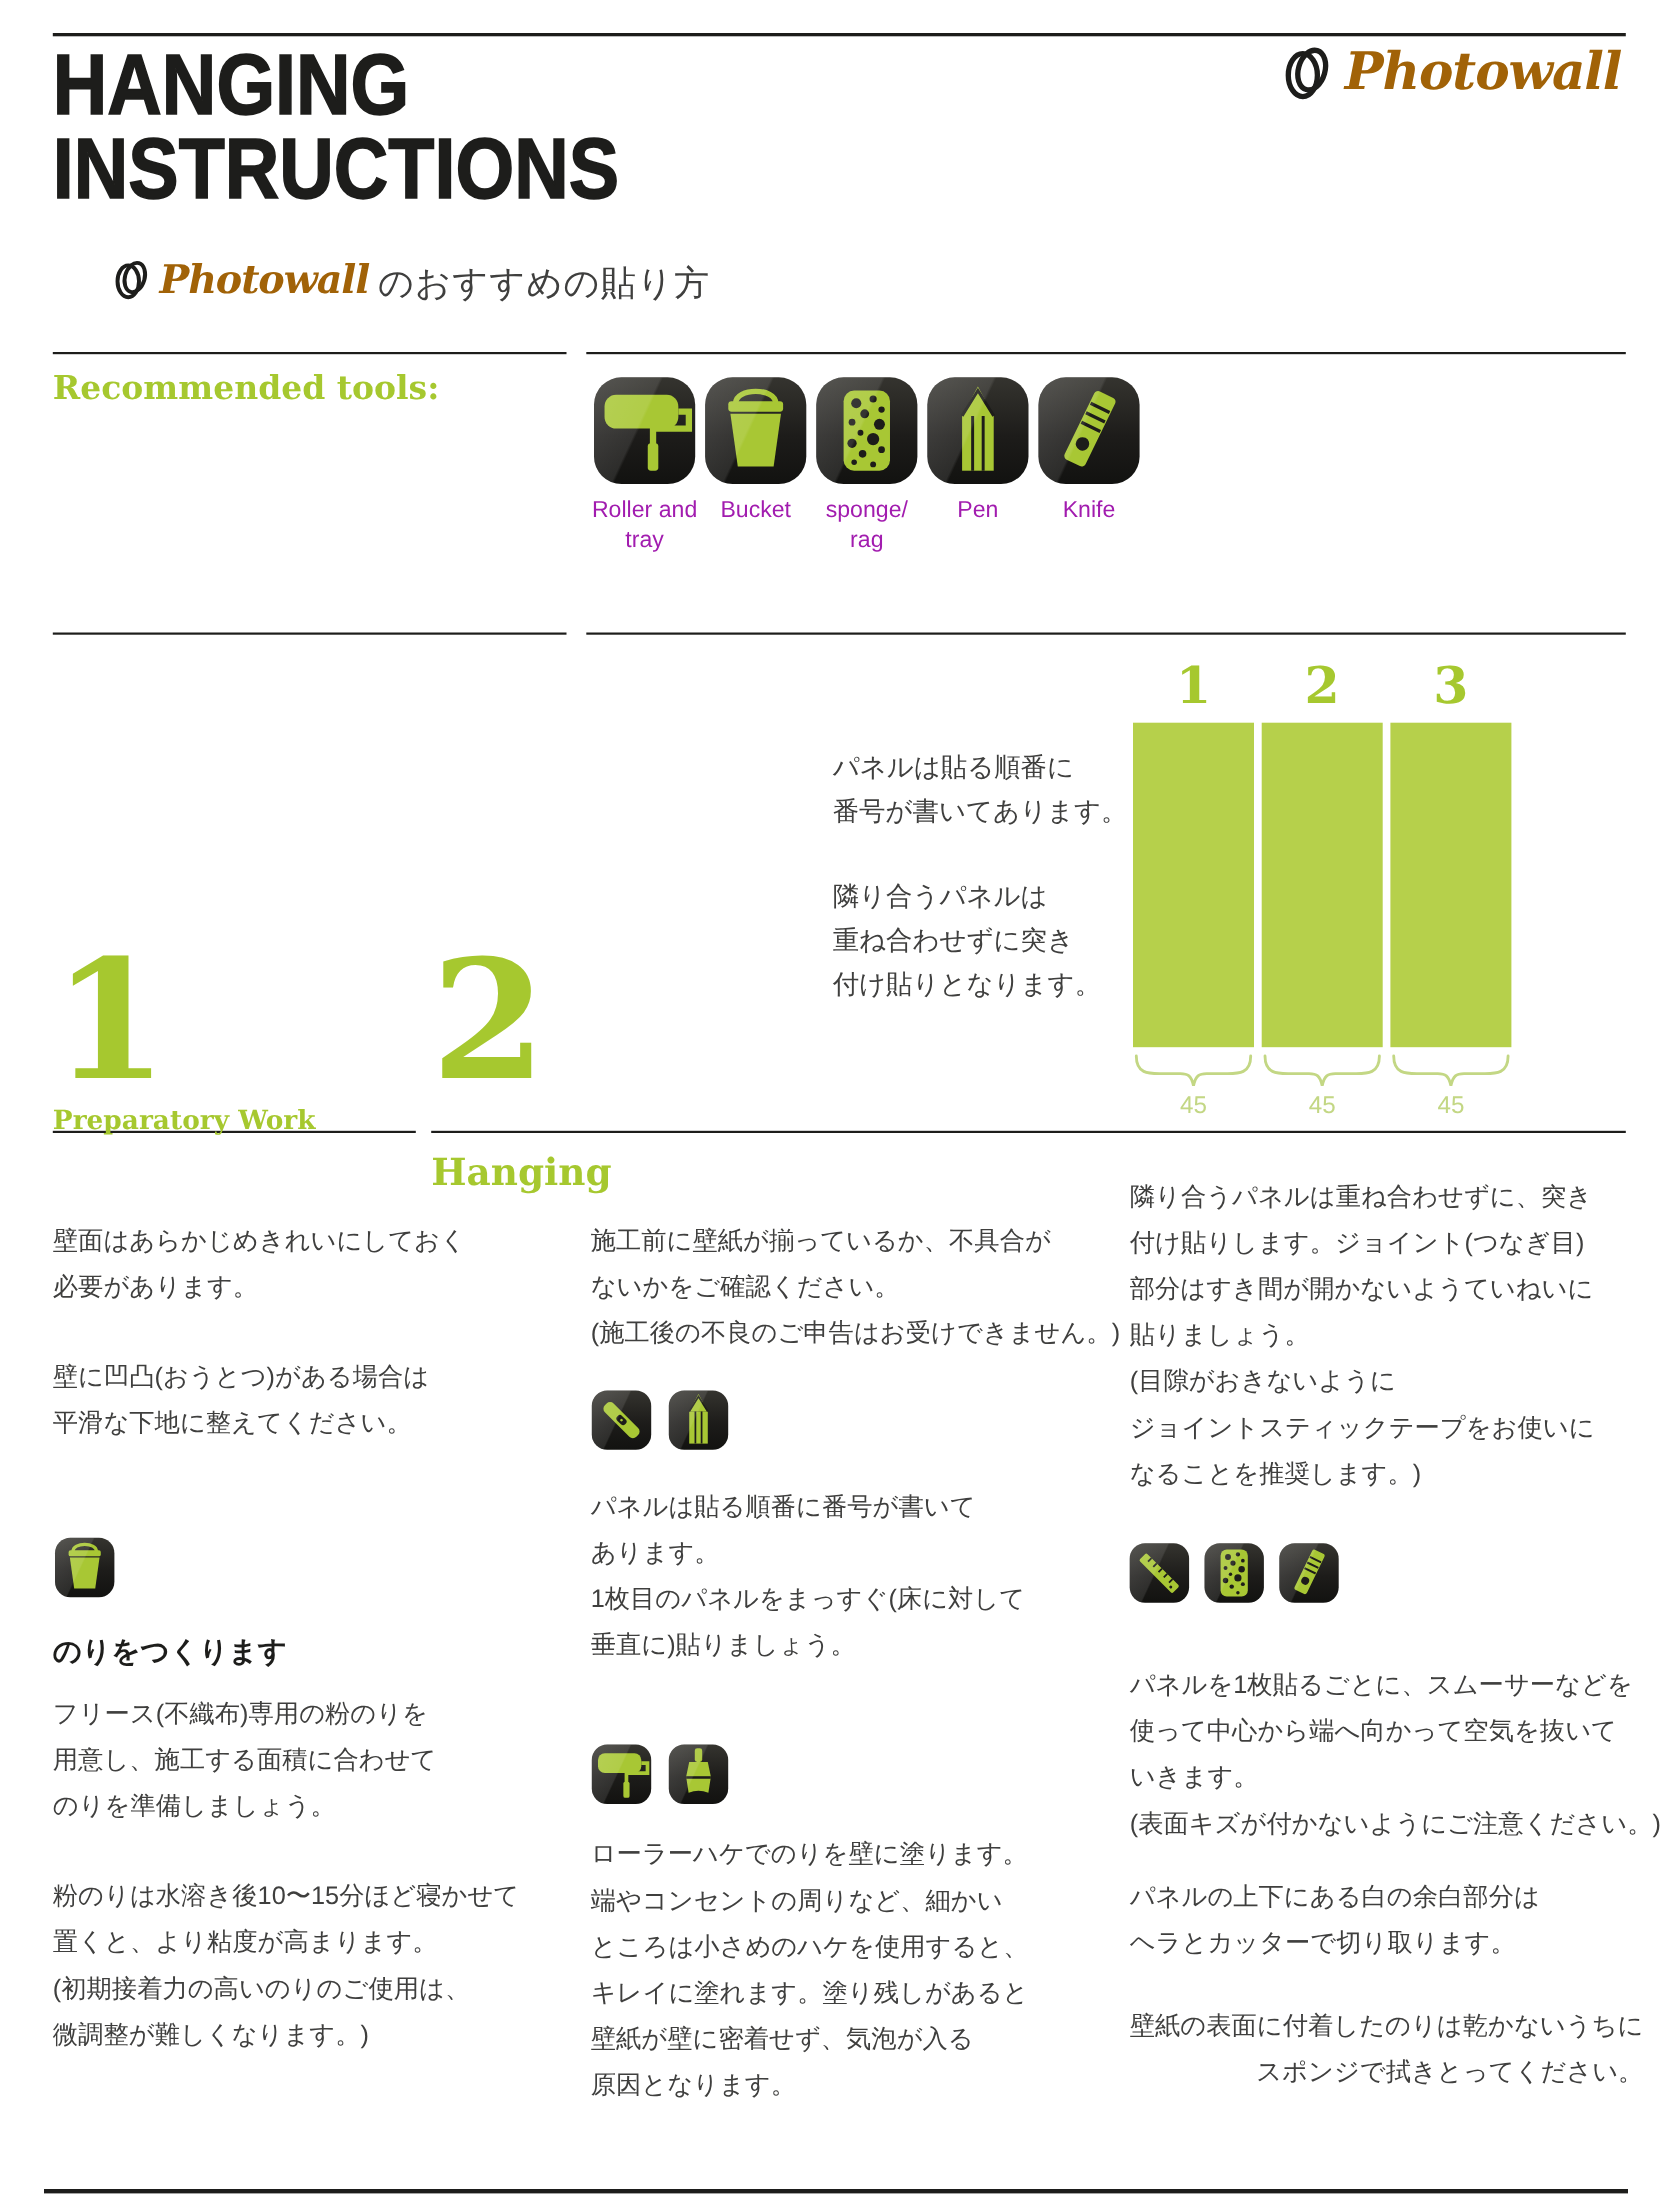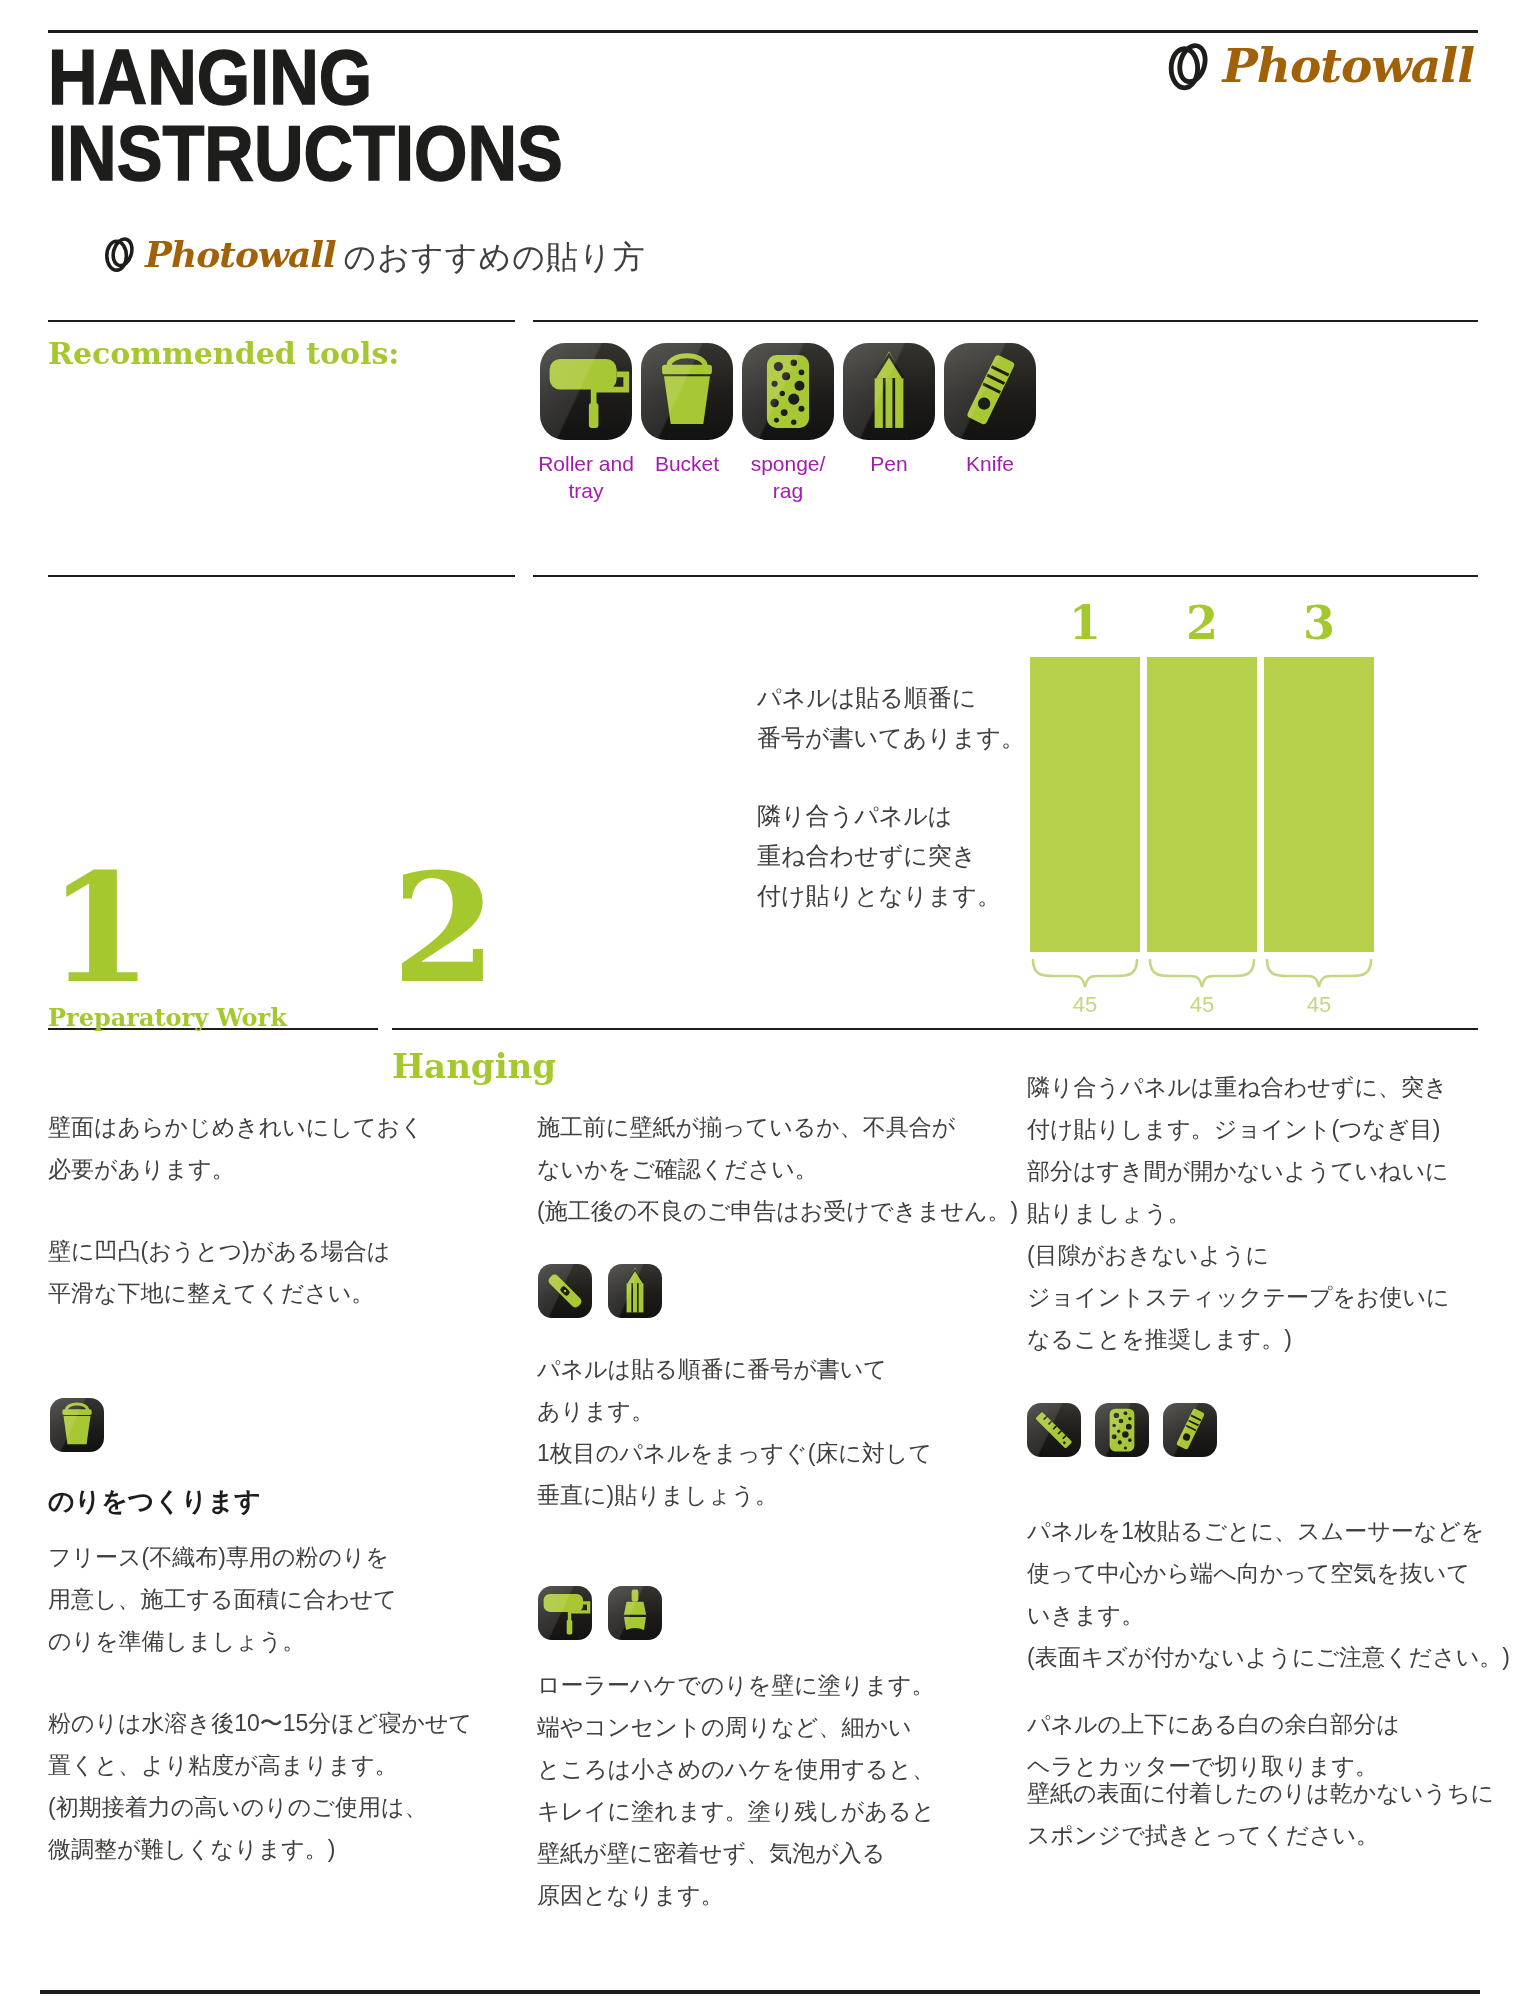--- a/index.html
+++ b/index.html
@@ -284,18 +284,18 @@
       </g>
     </svg>
   </div>
 
   <div class="jp" style="left:1027px;top:1510px;">パネルを1枚貼るごとに、スムーサーなどを
 使って中心から端へ向かって空気を抜いて
 いきます。
 (表面キズが付かないようにご注意ください。)</div>
   <div class="jp" style="left:1027px;top:1703px;">パネルの上下にある白の余白部分は
 ヘラとカッターで切り取ります。</div>
-  <div class="jp" style="left:1027px;top:1772px;">壁紙の表面に付着したのりは乾かないうちに
+  <div class="jp" style="left:1027px;top:1820px;text-align:right;">壁紙の表面に付着したのりは乾かないうちに
 スポンジで拭きとってください。</div>
 
   <div class="rule" style="left:40px;top:1990px;width:1440px;height:4px;"></div>
 
 </div>
 
 </body></html>

